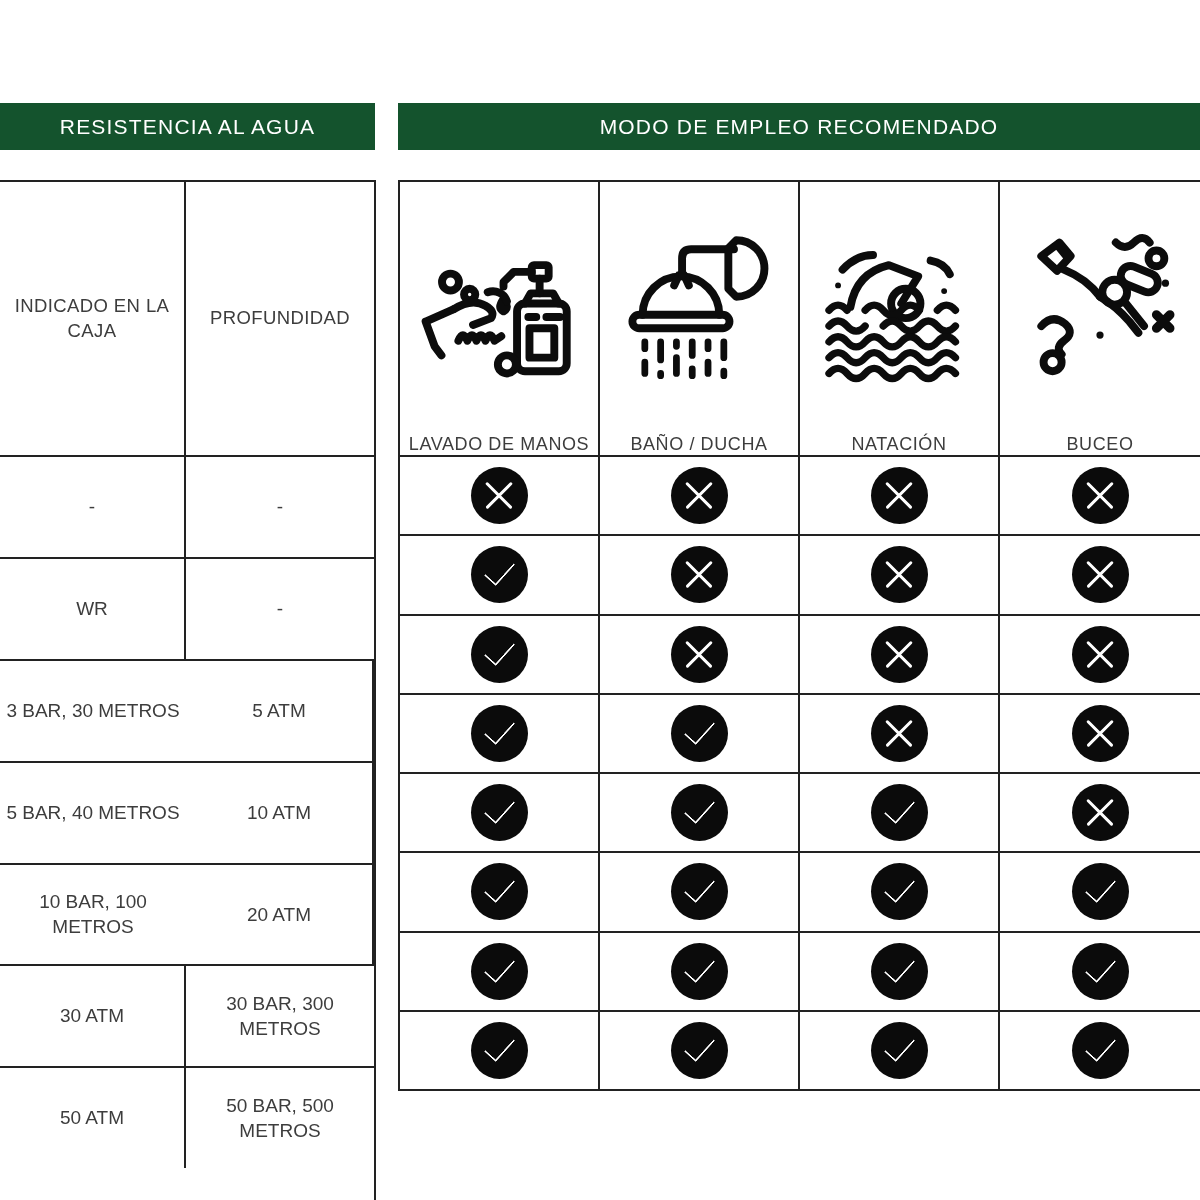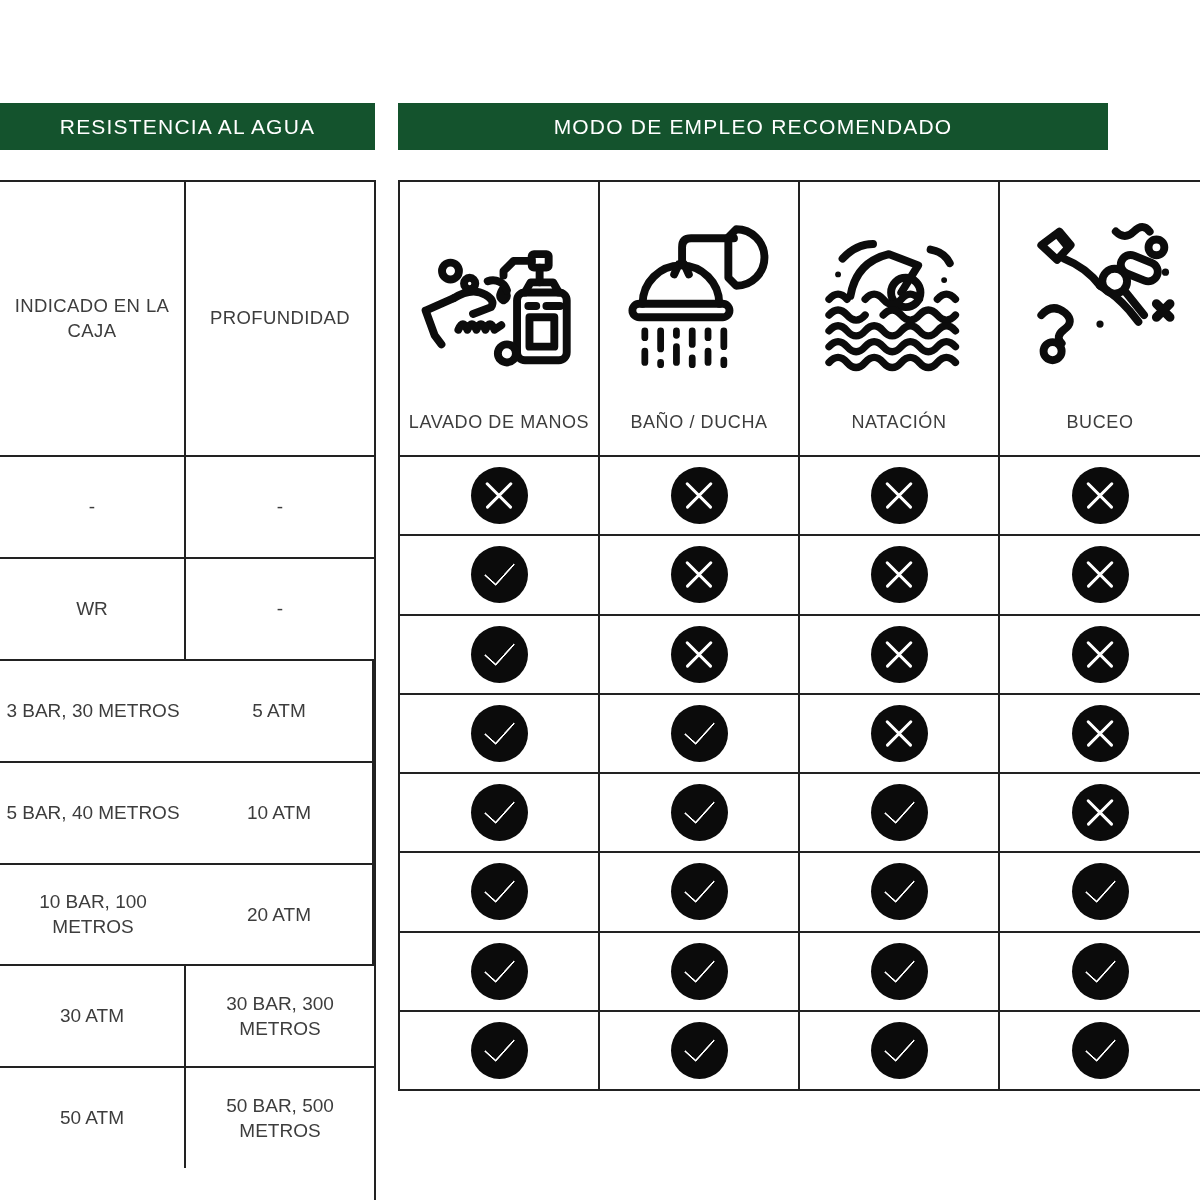--- a/index.html
+++ b/index.html
@@ -7,21 +7,21 @@
     width:1200px;height:1200px;position:relative;background:#ffffff;
     font-family:"Liberation Sans","DejaVu Sans",sans-serif;color:#3d3d3d;
     -webkit-font-smoothing:antialiased;
   }
   .titlebar{
     position:absolute;top:103px;height:47px;background:#14532d;color:#fff;
     display:flex;align-items:center;justify-content:center;
     font-size:21px;letter-spacing:1.2px;font-weight:400;
   }
   .titlebar.left{left:0;width:375px;}
-  .titlebar.right{left:398px;width:710px;}
+  .titlebar.right{left:398px;width:802px;}
 
   
   .ltable{
     position:absolute;left:0;top:180px;width:376px;height:1092px;box-sizing:border-box;
     border-top:2px solid #222;border-bottom:2px solid #222;border-right:2px solid #222;
     display:grid;grid-template-columns:186px 1fr;grid-template-rows:273px repeat(8,1fr);
   }
   .lcell{
     display:flex;align-items:center;justify-content:center;text-align:center;
     font-size:19px;box-sizing:border-box;padding:0 6px;line-height:1.35;
@@ -34,21 +34,21 @@
   .rtable{
     position:absolute;left:398px;top:180px;width:802px;height:911px;box-sizing:border-box;
     border-top:2px solid #222;border-bottom:2px solid #222;border-left:2px solid #222;
     display:grid;grid-template-columns:repeat(4,1fr);grid-template-rows:273px repeat(8,1fr);
   }
   .rcell{display:flex;align-items:center;justify-content:center;box-sizing:border-box;}
   .rcell.vr{border-right:2px solid #222;}
   .rcell.bt{border-top:2px solid #222;}
   .iconcell{flex-direction:column;justify-content:flex-end;}
   .iconwrap{flex:1;display:flex;align-items:center;justify-content:center;width:100%;}
-  .collabel{font-size:18px;letter-spacing:.6px;margin-bottom:22px;color:#3d3d3d;}
+  .collabel{font-size:18px;letter-spacing:.6px;color:#3d3d3d;}
 
   
   .mark{width:57px;height:57px;border-radius:50%;background:#0b0b0b;position:relative;}
   .mark::before,.mark::after{content:"";position:absolute;background:#fff;}
   .mark[data-m="x"]::before,.mark[data-m="x"]::after{
     width:36px;height:2.6px;left:10.5px;top:27px;border-radius:2px;
   }
   .mark[data-m="x"]::before{transform:rotate(45deg);}
   .mark[data-m="x"]::after{transform:rotate(-45deg);}
   .mark[data-m="check"]::before{

